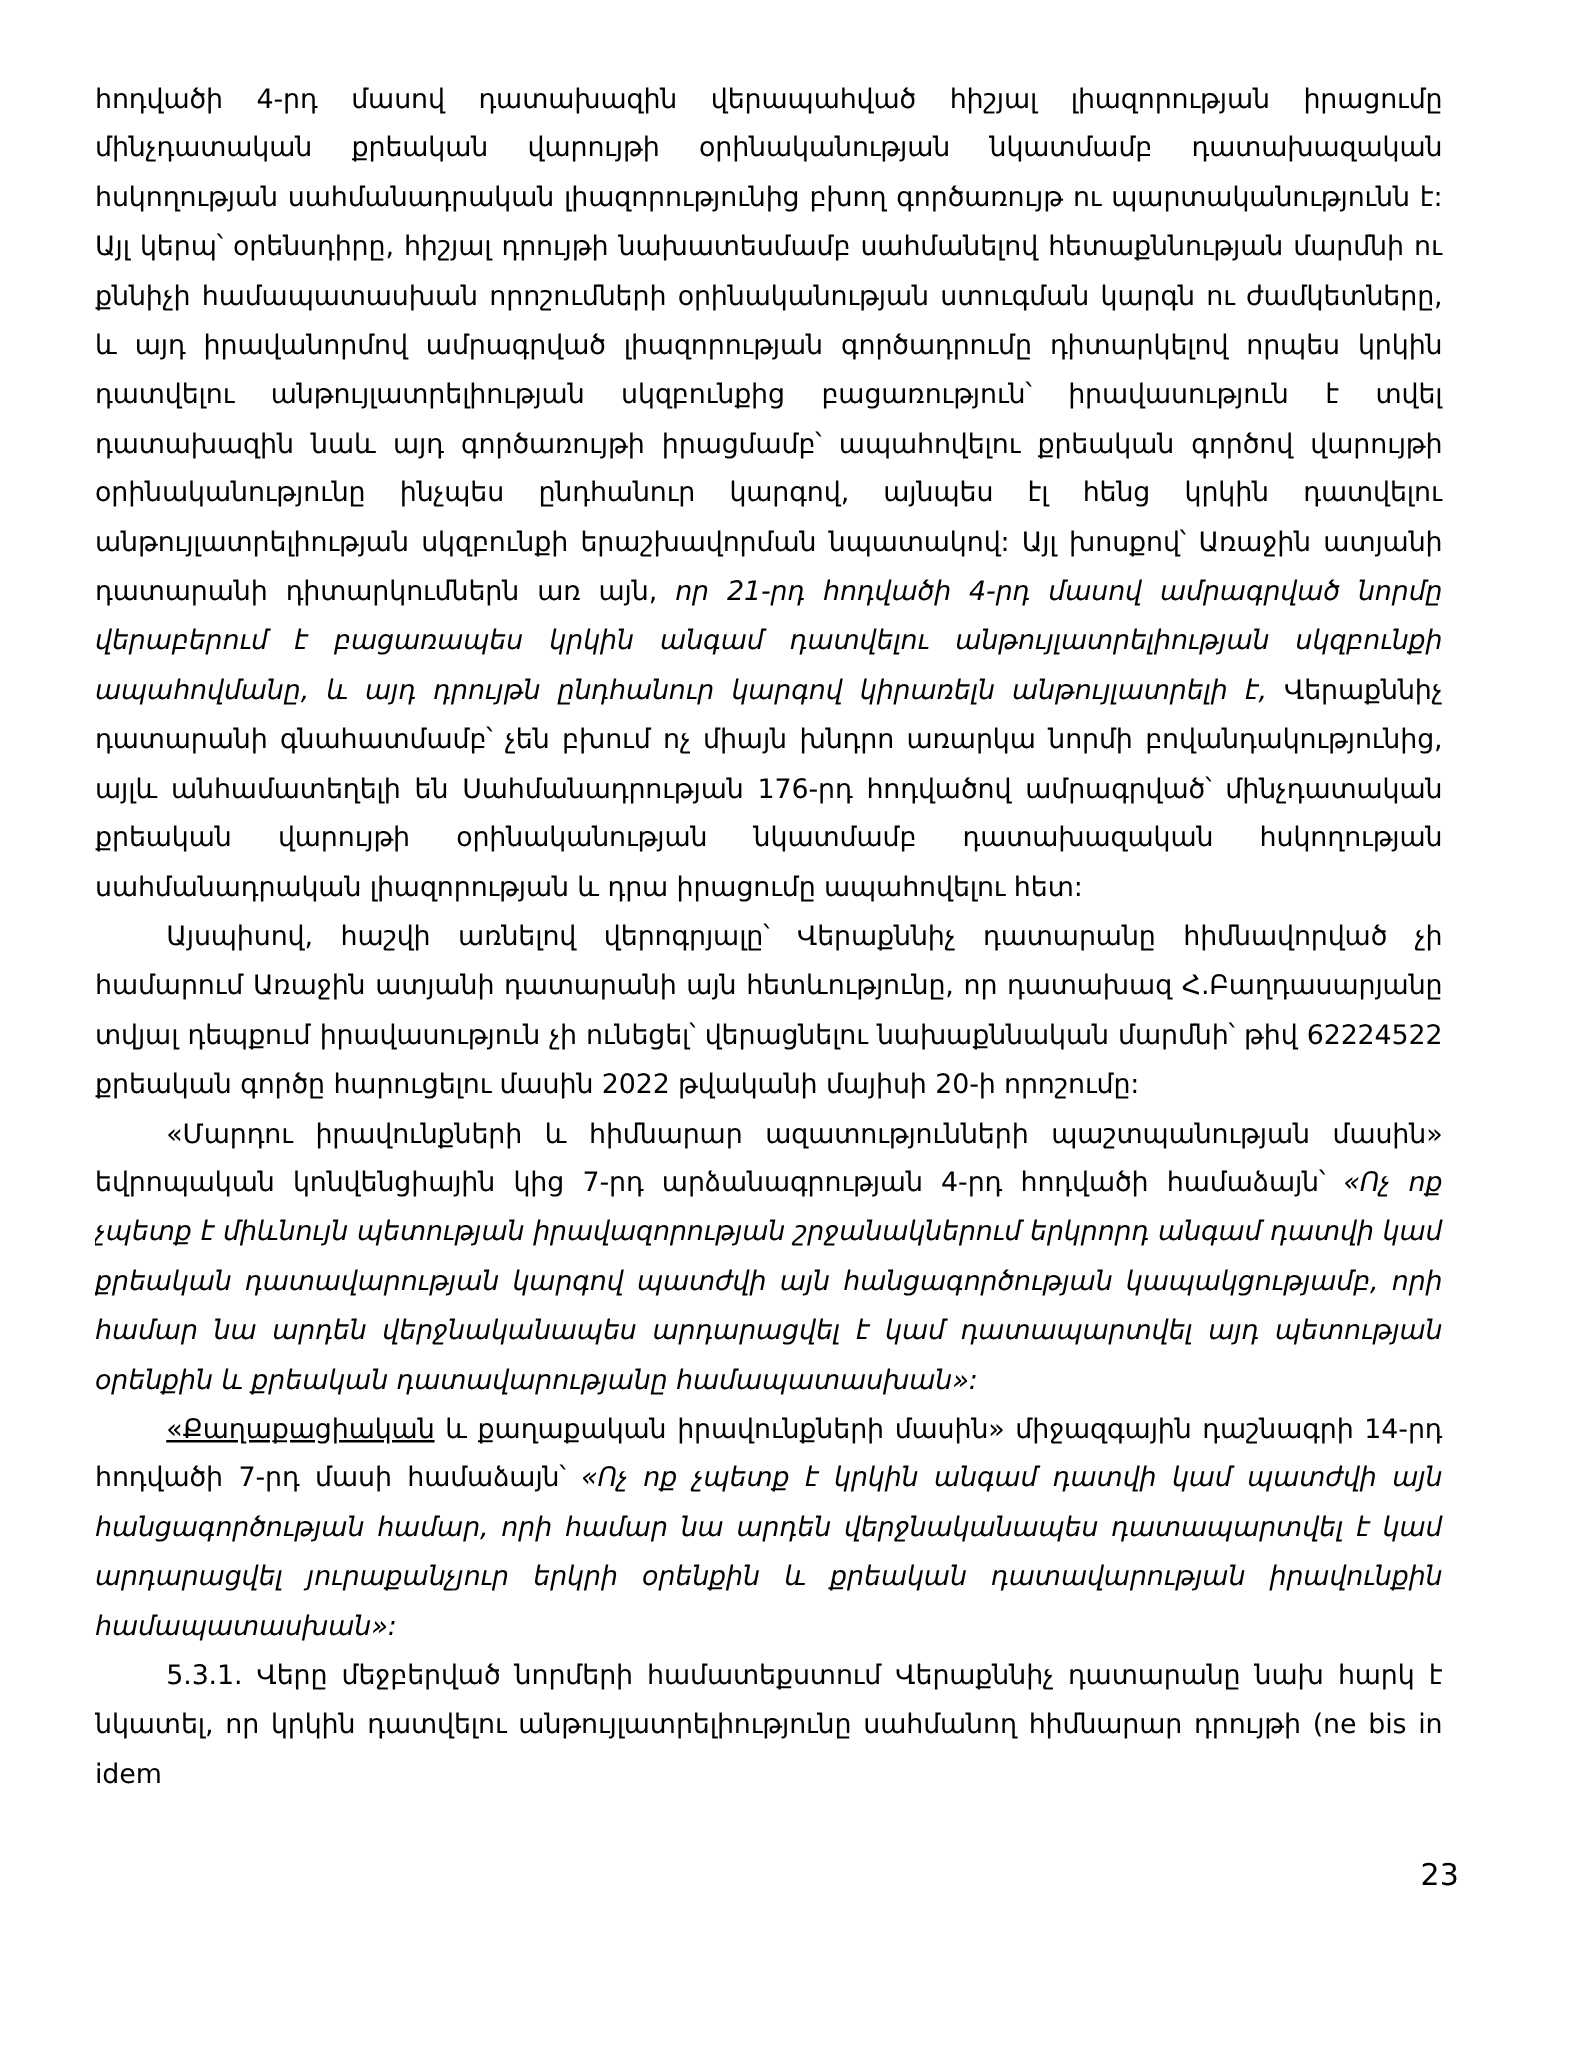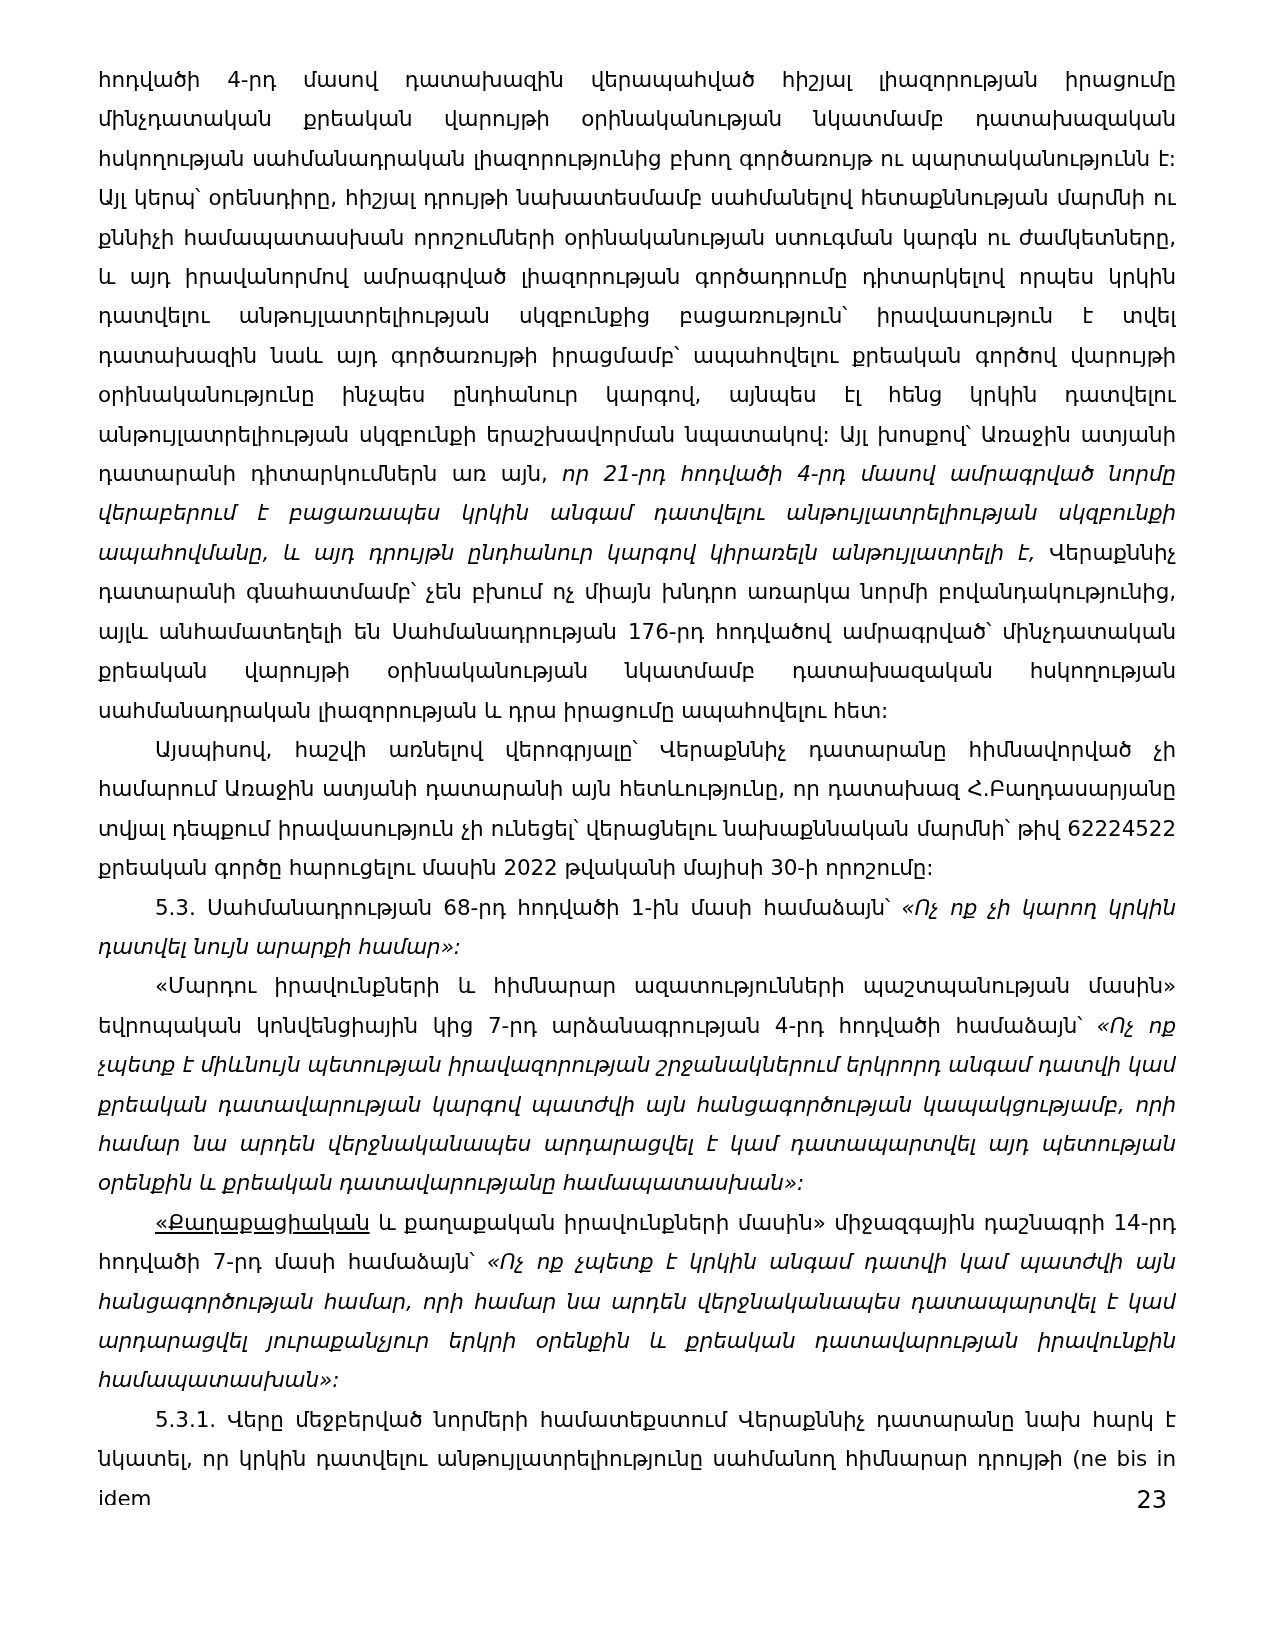--- a/index.html
+++ b/index.html
@@ -6,21 +6,21 @@
   .page {
     position:relative;
     width:1275px; height:1650px;
     margin:0 auto;
     background:#ffffff;
     font-family:"DejaVu Sans", sans-serif;
     color:#000000;
   }
   .content {
     position:absolute;
-    left:98px; top:60px;
+    left:76px; top:60px;
     width:1078px;
     max-height:1445px;
     overflow:hidden;
     text-align:justify;
     font-size:21.5px;
     line-height:39.4px;
     letter-spacing:-0.1px;
   }
   p.para { margin:0; padding:0; }
   p.para.indent { text-indent:57px; }
@@ -37,20 +37,19 @@
     font-size:24px;
     line-height:24px;
   }
 </style>
 </head>
 <body>
 
 <div class="page">
   <div class="content" id="doc-body">
       <p class="para"><span class="seg-n">հոդվածի 4-րդ մասով դատախազին վերապահված հիշյալ լիազորության իրացումը մինչդատական քրեական վարույթի օրինականության նկատմամբ դատախազական հսկողության սահմանադրական լիազորությունից բխող գործառույթ ու պարտականությունն է: Այլ կերպ՝ օրենսդիրը, հիշյալ դրույթի նախատեսմամբ սահմանելով հետաքննության մարմնի ու քննիչի համապատասխան որոշումների օրինականության ստուգման կարգն ու ժամկետները, և այդ իրավանորմով ամրագրված լիազորության գործադրումը դիտարկելով որպես կրկին դատվելու անթույլատրելիության սկզբունքից բացառություն՝ իրավասություն է տվել դատախազին նաև այդ գործառույթի իրացմամբ՝ ապահովելու քրեական գործով վարույթի օրինականությունը ինչպես ընդհանուր կարգով, այնպես էլ հենց կրկին դատվելու անթույլատրելիության սկզբունքի երաշխավորման նպատակով: Այլ խոսքով՝ Առաջին ատյանի դատարանի դիտարկումներն առ այն, </span><span class="seg-i">որ 21-րդ հոդվածի 4-րդ մասով ամրագրված նորմը վերաբերում է բացառապես կրկին անգամ դատվելու անթույլատրելիության սկզբունքի ապահովմանը, և այդ դրույթն ընդհանուր կարգով կիրառելն անթույլատրելի է,</span><span class="seg-n"> Վերաքննիչ դատարանի գնահատմամբ՝ չեն բխում ոչ միայն խնդրո առարկա նորմի բովանդակությունից, այլև անհամատեղելի են Սահմանադրության 176-րդ հոդվածով ամրագրված՝ մինչդատական քրեական վարույթի օրինականության նկատմամբ դատախազական հսկողության սահմանադրական լիազորության և դրա իրացումը ապահովելու հետ:</span></p>
-      <p class="para indent"><span class="seg-n">Այսպիսով, հաշվի առնելով վերոգրյալը՝ Վերաքննիչ դատարանը հիմնավորված չի համարում Առաջին ատյանի դատարանի այն հետևությունը, որ դատախազ Հ.Բաղդասարյանը տվյալ դեպքում իրավասություն չի ունեցել՝ վերացնելու նախաքննական մարմնի՝ թիվ 62224522 քրեական գործը հարուցելու մասին 2022 թվականի մայիսի 30-ի որոշումը:</span></p>
-      <p class="para indent"><span class="seg-n">5.3. Սահմանադրության 68-րդ հոդվածի 1-ին մասի համաձայն՝ </span><span class="seg-i">«Ոչ ոք չի կարող կրկին դատվել նույն արարքի համար»:</span></p>
+      <p class="para indent"><span class="seg-n">Այսպիսով, հաշվի առնելով վերոգրյալը՝ Վերաքննիչ դատարանը հիմնավորված չի համարում Առաջին ատյանի դատարանի այն հետևությունը, որ դատախազ Հ.Բաղդասարյանը տվյալ դեպքում իրավասություն չի ունեցել՝ վերացնելու նախաքննական մարմնի՝ թիվ 62224522 քրեական գործը հարուցելու մասին 2022 թվականի մայիսի 20-ի որոշումը:</span></p>
       <p class="para indent"><span class="seg-n">«Մարդու իրավունքների և հիմնարար ազատությունների պաշտպանության մասին» եվրոպական կոնվենցիային կից 7-րդ արձանագրության 4-րդ հոդվածի համաձայն՝ </span><span class="seg-i">«Ոչ ոք չպետք է միևնույն պետության իրավազորության շրջանակներում երկրորդ անգամ դատվի կամ քրեական դատավարության կարգով պատժվի այն հանցագործության կապակցությամբ, որի համար նա արդեն </span><span class="seg-bi">վերջնականապես արդարացվել է կամ դատապարտվել</span><span class="seg-i"> այդ պետության օրենքին և քրեական դատավարությանը համապատասխան»:</span></p>
       <p class="para indent"><span class="seg-u">«Քաղաքացիական</span><span class="seg-n"> և քաղաքական իրավունքների մասին» միջազգային դաշնագրի 14-րդ հոդվածի 7-րդ մասի համաձայն՝ </span><span class="seg-i">«Ոչ ոք չպետք է կրկին անգամ դատվի կամ պատժվի այն հանցագործության համար, որի համար նա արդեն վերջնականապես դատապարտվել է կամ արդարացվել յուրաքանչյուր երկրի օրենքին և քրեական դատավարության իրավունքին համապատասխան»:</span></p>
       <p class="para indent"><span class="seg-n">5.3.1. Վերը մեջբերված նորմերի համատեքստում Վերաքննիչ դատարանը նախ հարկ է նկատել, որ կրկին դատվելու անթույլատրելիությունը սահմանող հիմնարար դրույթի (ne bis in idem</span></p>
     </div>
   <div class="page-number">23</div>
 </div>
 
 </body></html>

